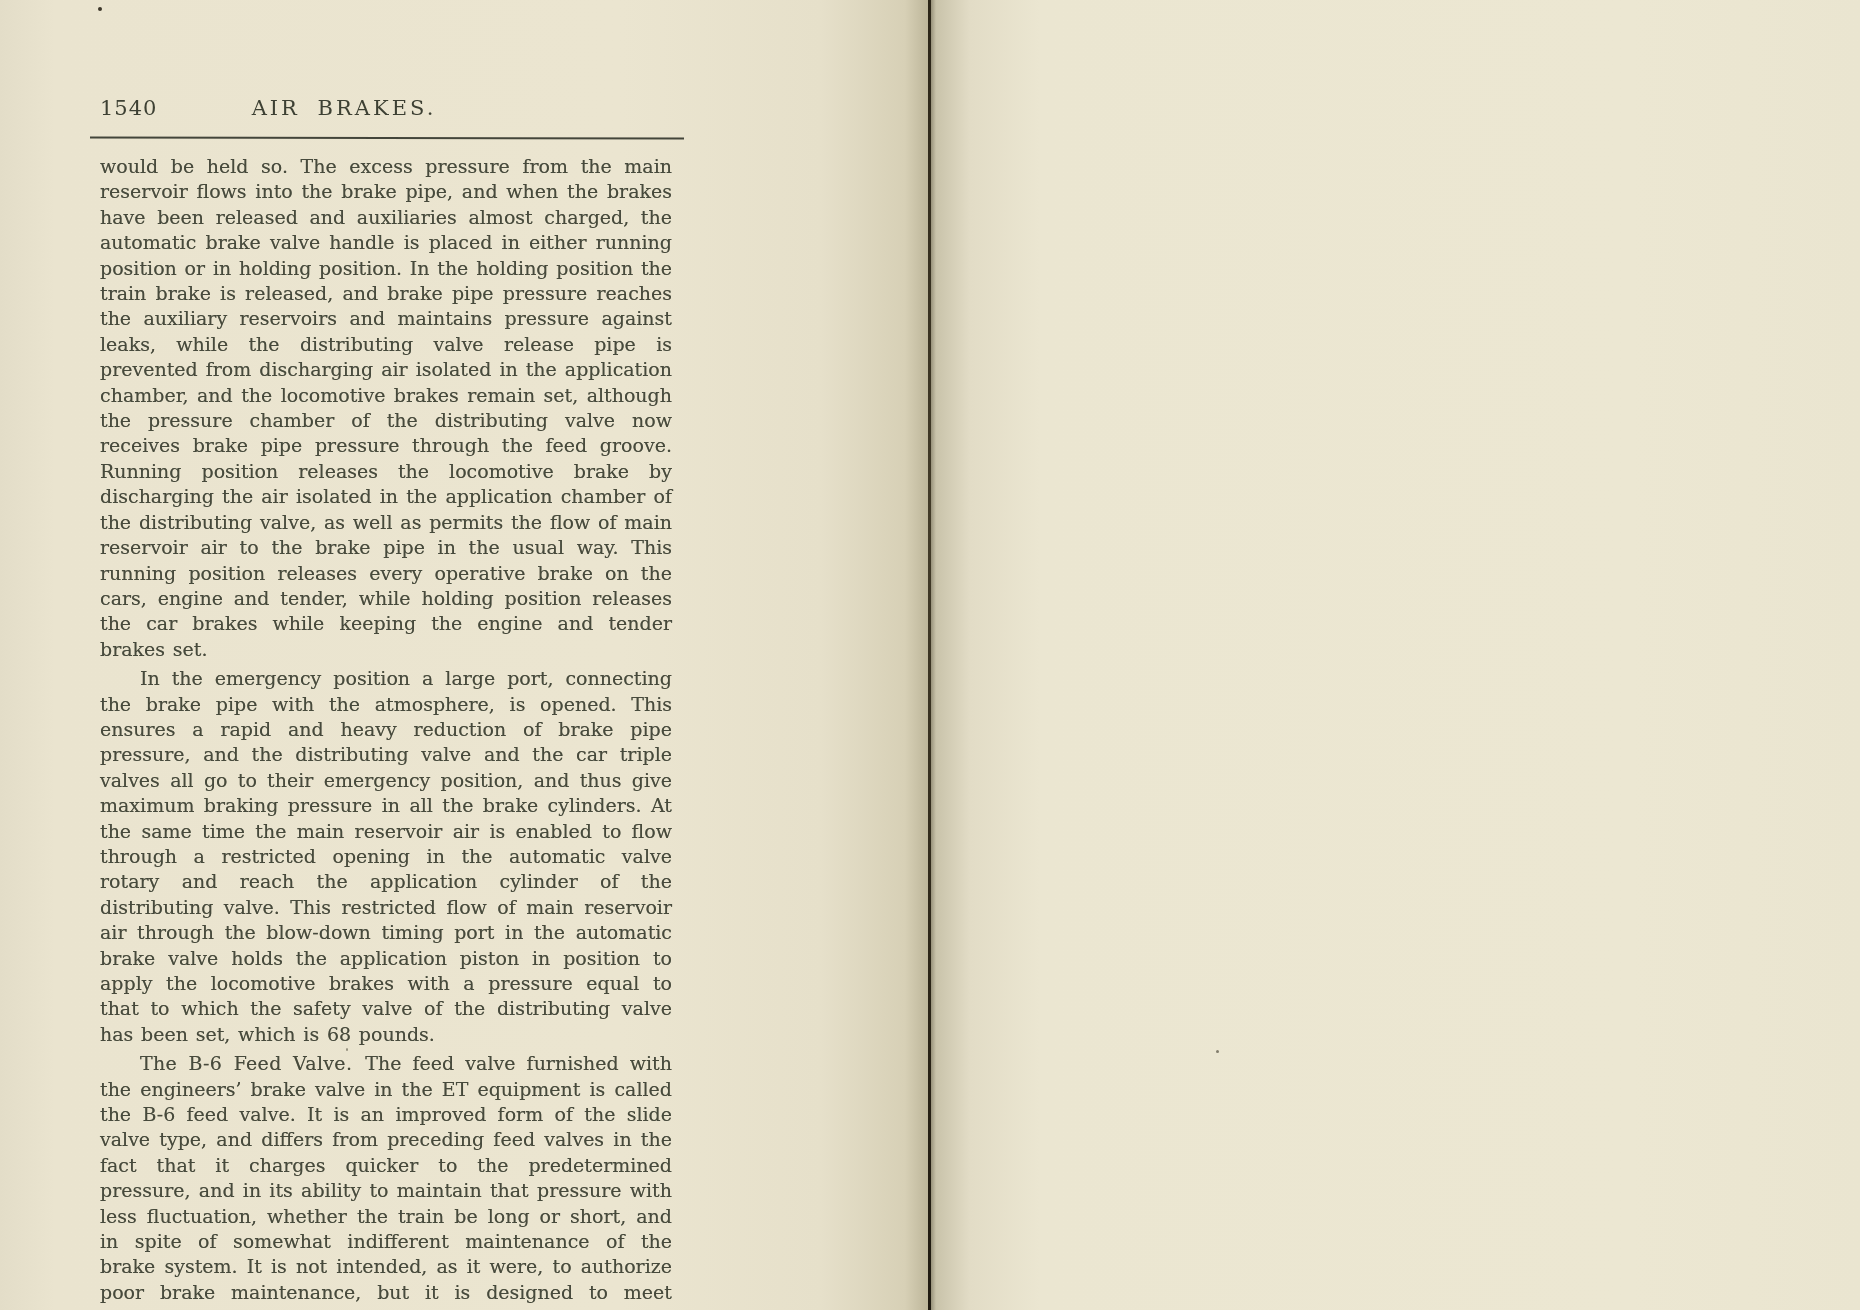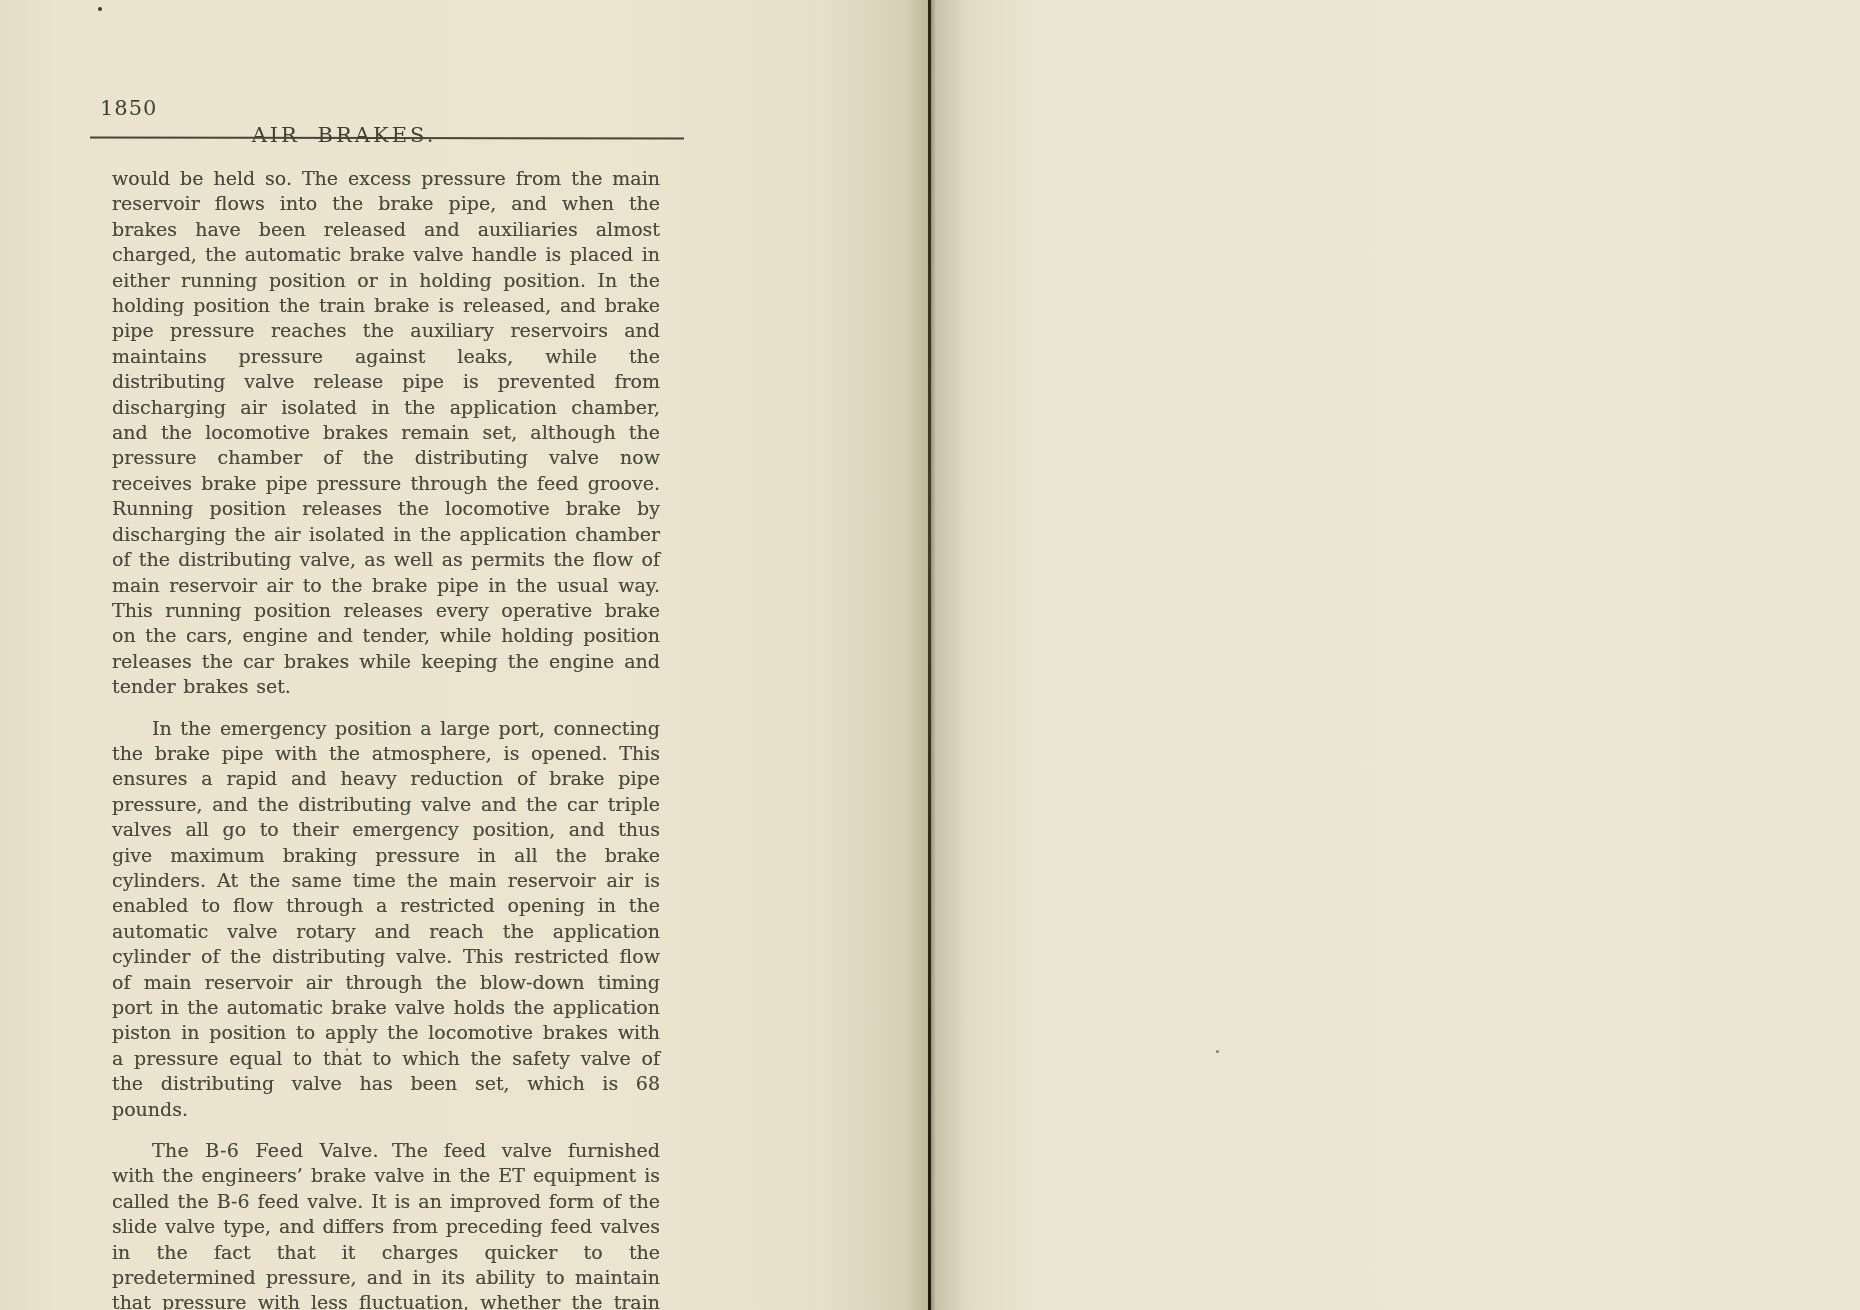--- a/index.html
+++ b/index.html
@@ -20,51 +20,51 @@
   }
   .gutter{
     position:absolute;top:0;left:928px;width:3px;height:1310px;
     background:linear-gradient(180deg,#2b2517,#423b28 40%,#2b2517 75%,#1f1a10);
   }
   .col{position:absolute;top:0;}
   .col-left{left:96px;width:580px;height:1310px;}
 
   .pagehead{position:absolute;height:34px;left:0;right:0;color:#3d4033;}
   .pagehead .pnum{font-size:21px;letter-spacing:1px;}
-  .pagehead .ptitle{font-size:21px;letter-spacing:3px;word-spacing:8px;margin-top:27px;}
+  .pagehead .ptitle{font-size:21px;letter-spacing:3px;word-spacing:8px;}
   .col-left .pagehead{top:96px;}
   .col-left .pnum{position:absolute;left:4px;top:0;}
   .col-left .ptitle{position:absolute;left:0;right:84px;text-align:center;top:0;}
 
   .rule{position:absolute;height:0;border-top:2.2px solid #43453a;}
   .col-left .rule{top:137px;left:-6px;right:-8px;transform:rotate(.08deg);}
 
   .bodytext{position:absolute;left:0;right:0;color:#474a3c;
     font-size:19px;line-height:25.4px;text-align:justify;word-spacing:.09em;
     text-shadow:0 0 .5px rgba(71,74,60,.55);}
   .col-left .bodytext{top:150px;}
-  .bodytext p{margin:16px;}
+  .bodytext p{margin:4px;}
   .indent{text-indent:40px;}
   .cont{text-align-last:justify;}
   .lead-bold{font-weight:400;letter-spacing:.3px;margin-right:13px;}
 
   .speck{position:absolute;border-radius:50%;background:#3c372a;}
   .speck1{left:98px;top:7px;width:4px;height:4px;}
   .speck2{left:1216px;top:1050px;width:3px;height:3px;opacity:.6;}
   .speck3{left:346px;top:1048px;width:2px;height:3px;opacity:.5;}
 </style>
 </head>
 <body>
 
 <div class="spread">
 
   <div class="page page-left">
     <div class="col col-left">
       <div class="pagehead">
-        <span class="pnum">1850</span>
+        <span class="pnum">1540</span>
         <span class="ptitle">AIR BRAKES.</span>
       </div>
       <div class="rule"></div>
       <div class="bodytext">
         <p>would be held so. The excess pressure from the main reservoir flows into the brake pipe, and when the brakes have been released and auxiliaries almost charged, the automatic brake valve handle is placed in either running position or in holding position. In the holding position the train brake is released, and brake pipe pressure reaches the auxiliary reservoirs and maintains pressure against leaks, while the distributing valve release pipe is prevented from discharging air isolated in the application chamber, and the locomotive brakes remain set, although the pressure chamber of the distributing valve now receives brake pipe pressure through the feed groove. Running position releases the locomotive brake by discharging the air isolated in the application chamber of the distributing valve, as well as permits the flow of main reservoir air to the brake pipe in the usual way. This running position releases every operative brake on the cars, engine and tender, while holding position releases the car brakes while keeping the engine and tender brakes set.</p>
         <p class="indent">In the emergency position a large port, connecting the brake pipe with the atmosphere, is opened. This ensures a rapid and heavy reduction of brake pipe pressure, and the distributing valve and the car triple valves all go to their emergency position, and thus give maximum braking pressure in all the brake cylinders. At the same time the main reservoir air is enabled to flow through a restricted opening in the automatic valve rotary and reach the application cylinder of the distributing valve. This restricted flow of main reservoir air through the blow-down timing port in the automatic brake valve holds the application piston in position to apply the locomotive brakes with a pressure equal to that to which the safety valve of the distributing valve has been set, which is 68 pounds.</p>
         <p class="indent cont"><span class="lead-bold">The B-6 Feed Valve.</span><span>The feed valve furnished with the engineers’ brake valve in the ET equipment is called the B-6 feed valve. It is an improved form of the slide valve type, and differs from preceding feed valves in the fact that it charges quicker to the predetermined pressure, and in its ability to maintain that pressure with less fluctuation, whether the train be long or short, and in spite of somewhat indifferent maintenance of the brake system. It is not intended, as it were, to authorize poor brake maintenance, but it is designed to meet actual conditions of rail-</span></p>
       </div>
     </div>
   </div>

